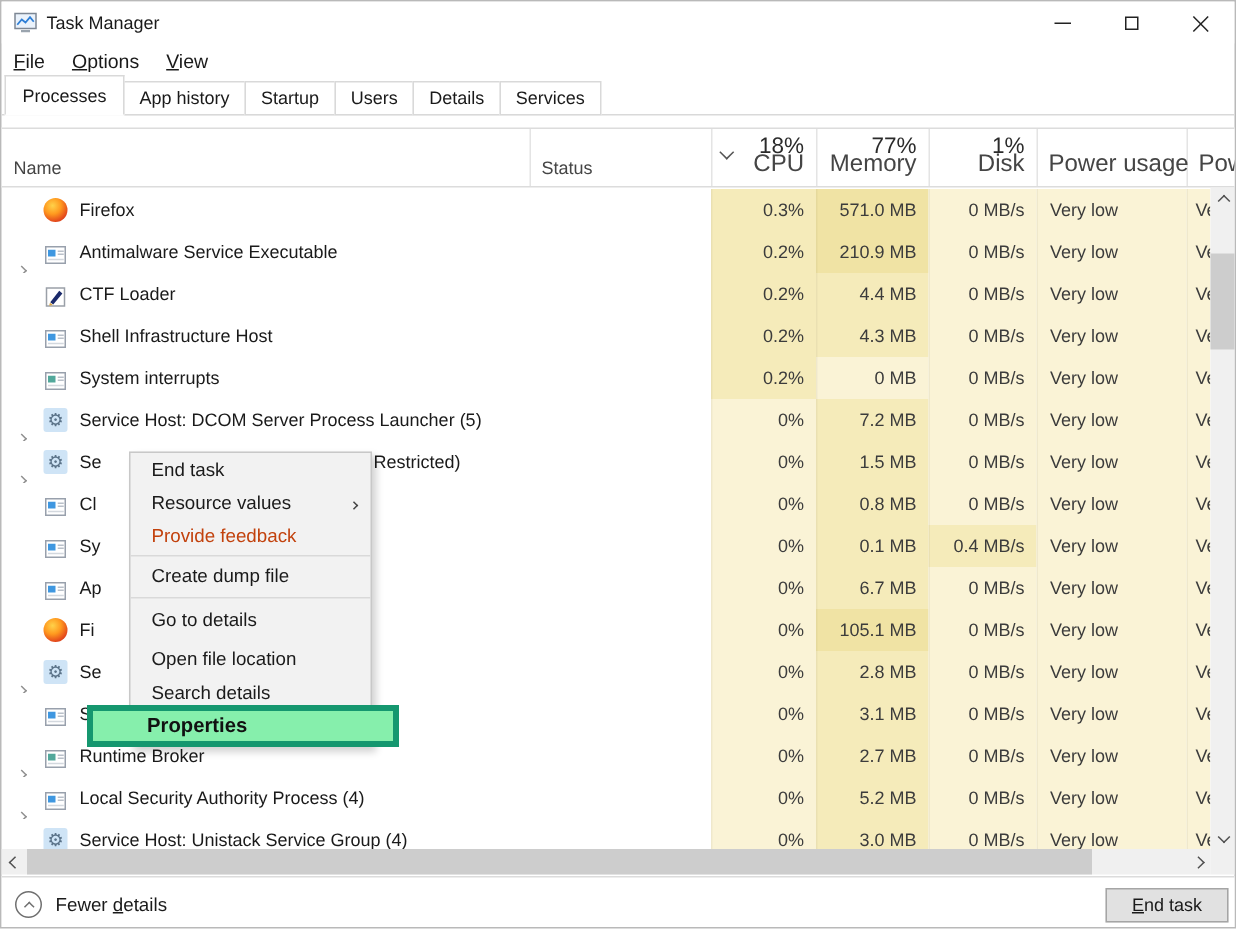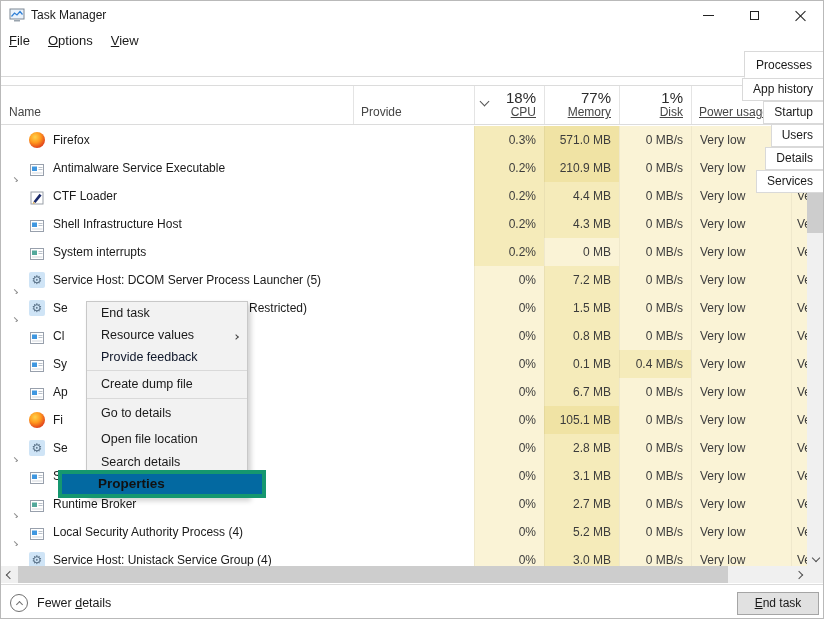--- a/index.html
+++ b/index.html
@@ -21,34 +21,34 @@
   .glyph-close::before{ transform:rotate(45deg);} .glyph-close::after{ transform:rotate(-45deg);}
 
   
   .menubar { position:absolute; top:28px; left:0; right:0; height:22px; display:flex;
              align-items:center; padding-left:6px; font-size:13px; }
   .menubar .mitem { padding:0 8px 0 2px; margin-right:8px; }
   .uline { text-decoration:underline; }
 
   
   .tabbar { position:absolute; top:50px; left:0; right:0; height:26px; display:flex;
-            align-items:flex-end; padding-left:2px;flex-direction:column; }
+            align-items:flex-end; padding-left:2px; }
   .tabbar::after { content:""; position:absolute; left:0; right:0; bottom:0; height:1px; background:#d9d9d9; }
   .tab { position:relative; border:1px solid #d9d9d9; background:#fff; padding:3px 10px 4px 10px;
          margin-right:-1px; font-size:12px; z-index:1; }
   .tab.active { padding:6px 11px 5px 11px; border-bottom:1px solid #fff; z-index:2; }
 
   
   .thead { position:absolute; top:84px; left:0; width:824px; height:40px; background:#fff;
            border-top:1px solid #dcdcdc; border-bottom:1px solid #dcdcdc; }
   .thead .colsep { position:absolute; top:0; bottom:0; width:1px; background:#e4e4e4; }
   .hname { position:absolute; left:8px; bottom:5px; font-size:12px; color:#454545; }
   .hstatus { position:absolute; left:360px; bottom:5px; font-size:12px; color:#454545; }
   .hpct { position:absolute; top:3px; font-size:15px; color:#2b2b2b; text-align:right; }
-  .hlabel { position:absolute; bottom:5px; font-size:12px; color:#454545;text-decoration:underline; }
+  .hlabel { position:absolute; bottom:5px; font-size:16px; color:#454545; }
   .chev { display:inline-block; width:7px; height:7px; border-left:1px solid #555; border-bottom:1px solid #555; }
   .chev.down { transform:rotate(-45deg); } .chev.up { transform:rotate(135deg); }  .chev.right { transform:rotate(225deg); }
   .sort-chev { position:absolute; left:480px; top:8px; }
 
   
   .rows { position:absolute; top:125px; left:0; width:806px; height:440px; overflow:hidden; }
   .row { position:absolute; left:0; width:806px; height:28px; }
   .cell { position:absolute; top:0; height:28px; line-height:28px; font-size:12px; color:#3c3c3c;
           overflow:hidden; white-space:nowrap; }
   .c-name  { left:0;   width:352px; color:#1a1a1a; }
@@ -88,29 +88,29 @@
             display:flex; align-items:center; justify-content:center; }
   .circle .chev { width:5px; height:5px; border-color:#707070; margin-top:2px; }
   .details-label { margin-left:9px; font-size:12.5px; }
   .endtask-btn { position:absolute; right:6px; top:7px; width:82px; height:23px; background:#e1e1e1;
             border:1px solid #a5a5a5; font-size:12px; text-align:center; line-height:21px; }
 
   
   .ctx-menu { position:absolute; left:85px; top:300px; width:162px; height:197px; background:#f2f2f2;
               border:1px solid #c8c8c8; box-shadow:3px 3px 5px rgba(0,0,0,0.18); z-index:10; font-size:12.5px; }
   .ctx-item { position:relative; padding-left:14px; color:#1a1a1a; display:flex; align-items:center; }
-  .ctx-item.disabled { color:#0f172a; }
+  .ctx-item.disabled { color:#c2410c; }
   .ctx-sep { height:4px; display:flex; align-items:center; }
   .ctx-sep::after { content:""; display:block; width:100%; height:1px; background:#d9d9d9; }
   .submenu-arrow { position:absolute; right:9px; top:50%; transform:translateY(-50%); }
   .submenu-arrow .chev { width:4px; height:4px; border-color:#444; }
 
   
   .annotation-box { position:absolute; left:57px; top:469px; width:208px; height:28px;
-      background:#0369a1; z-index:11; }
+      background:#86efac; z-index:11; }
   .annotation-box .props-label { display:block; padding-left:36px; line-height:20px;
       font-size:13.5px; font-weight:700; color:#111; }
 </style>
 </head>
 <body>
 
 <div class="window">
 
   <div class="titlebar">
     <svg class="tm-icon" viewBox="0 0 16 16">
@@ -142,21 +142,21 @@
       <div class="tab active">Processes</div>
       <div class="tab">App history</div>
       <div class="tab">Startup</div>
       <div class="tab">Users</div>
       <div class="tab">Details</div>
       <div class="tab">Services</div>
     </div>
 
   <div class="thead" id="thead">
     <span class="hname">Name</span>
-    <span class="hstatus">Provide</span>
+    <span class="hstatus">Status</span>
     <span class="sort-chev"><span class="chev down"></span></span>
   <div class="colsep" style="left: 352px;"></div>
       <div class="colsep" style="left: 473px;"></div>
       <div class="colsep" style="left: 543px;"></div>
       <div class="colsep" style="left: 618px;"></div>
       <div class="colsep" style="left: 690px;"></div>
       <div class="colsep" style="left: 790px;"></div>
       <span class="hpct" style="left: 473px; width: 62px;">18%</span>
       <span class="hlabel" style="left: 473px; width: 62px; text-align: right;">CPU</span>
       <span class="hpct" style="left: 543px; width: 67px;">77%</span>

